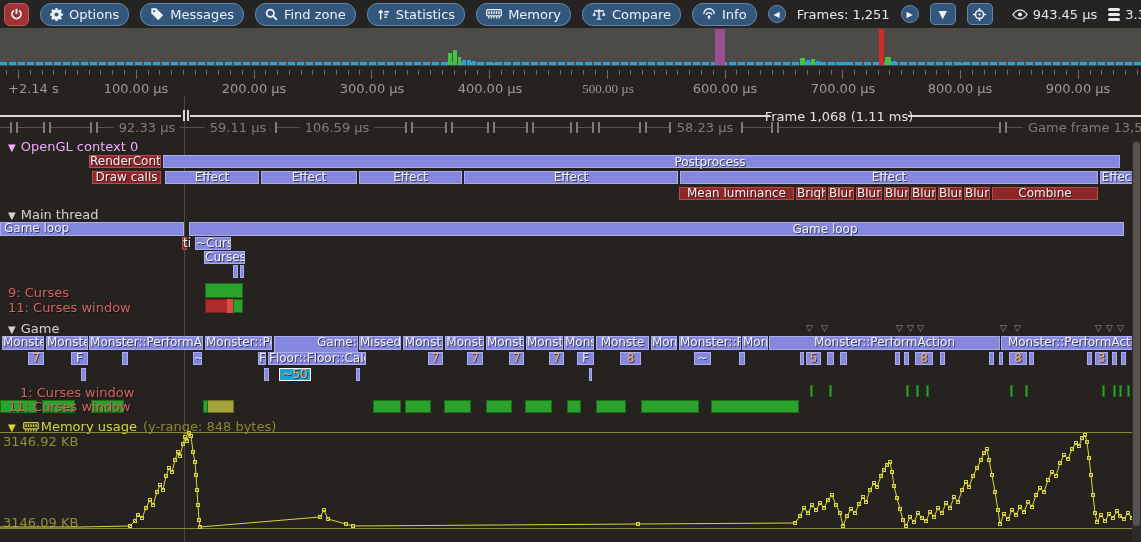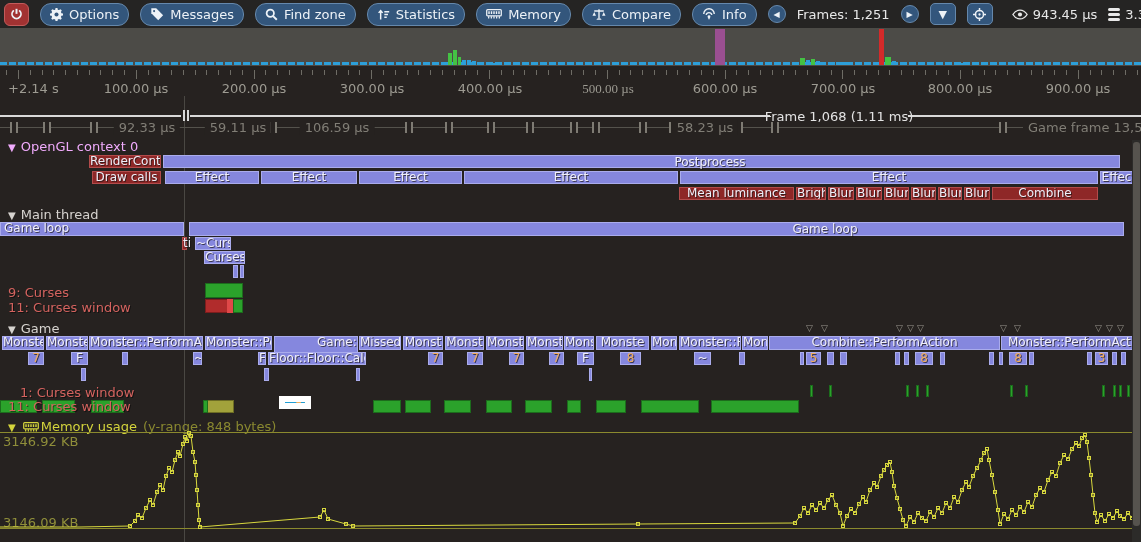--- a/index.html
+++ b/index.html
@@ -43,21 +43,21 @@
   .hdr .tri{margin-right:5px;font-size:10px;}
   .hdr-purple{color:#f0abfc;}
   .hdr-white{color:#d6d3cf;}
   .hdr-yellow{color:#d4d43c;}
   .hdr .note{color:#8a8930;margin-left:6px;}
   .hdr svg{vertical-align:-2px;margin:0 2px;}
   .zbar{position:absolute;box-sizing:border-box;overflow:hidden;white-space:nowrap;text-align:center;
         font-size:12px;line-height:11px;color:#f0eff9;text-shadow:1px 1px 0 rgba(25,22,20,.7);cursor:pointer;}
   .z-purple{background:#8587de;border:1px solid #aaacec;}
   .z-red{background:#8e2727;border:1px solid #b24b4b;}
-  .z-cyan{background:#209fd5;border:6px solid #ffffff;margin-top:28px;}
+  .z-cyan{background:#209fd5;border:1px solid #ffffff;}
   .z-left{text-align:left;padding-left:3px;}
   .z-over{overflow:visible;}
   .tc-o{color:#f2ae5e;}
   .zlabel{position:absolute;transform:translateX(-50%);font-size:12px;line-height:12px;color:#f0eff9;
           text-shadow:1px 1px 0 rgba(25,22,20,.7);pointer-events:none;white-space:nowrap;}
   .lock-label{position:absolute;font-size:13px;color:#d4635f;white-space:nowrap;
               text-shadow:1px 1px 0 rgba(0,0,0,.5);}
   .pb{position:absolute;box-sizing:border-box;}
   .pb-green{background:#2ba22b;border:1px solid #1c6c1c;}
   .pb-red{background:#b12c2c;border:1px solid #7c1d1d;}
@@ -284,21 +284,21 @@
       <div class="zbar z-purple" style="left: 359px; top: 336px; width: 42px; height: 14px;">Missed</div>
       <div class="zbar z-purple" style="left: 403px; top: 336px; width: 40px; height: 14px;">Monst</div>
       <div class="zbar z-purple" style="left: 445px; top: 336px; width: 39px; height: 14px;">Monst</div>
       <div class="zbar z-purple" style="left: 486px; top: 336px; width: 38px; height: 14px;">Monst</div>
       <div class="zbar z-purple" style="left: 526px; top: 336px; width: 37px; height: 14px;">Monst</div>
       <div class="zbar z-purple" style="left: 564px; top: 336px; width: 30px; height: 14px;">Monste</div>
       <div class="zbar z-purple" style="left: 596px; top: 336px; width: 53px; height: 14px;">Monste</div>
       <div class="zbar z-purple" style="left: 651px; top: 336px; width: 26px; height: 14px;">Mons</div>
       <div class="zbar z-purple" style="left: 679px; top: 336px; width: 62px; height: 14px;">Monster::Pe</div>
       <div class="zbar z-purple" style="left: 742px; top: 336px; width: 26px; height: 14px;">Mons</div>
-      <div class="zbar z-purple" style="left: 769px; top: 336px; width: 231px; height: 14px;">Combine::PerformAction</div>
+      <div class="zbar z-purple" style="left: 769px; top: 336px; width: 231px; height: 14px;">Monster::PerformAction</div>
       <div class="zbar z-purple" style="left: 1001px; top: 336px; width: 140px; height: 14px;">Monster::PerformActi</div>
       <div class="zbar z-purple tc-o" style="left: 28px; top: 352px; width: 16px; height: 13px;">7</div>
       <div class="zbar z-purple" style="left: 71px; top: 352px; width: 17px; height: 13px;">F</div>
       <div class="zbar z-purple" style="left: 122px; top: 352px; width: 6px; height: 13px;"></div>
       <div class="zbar z-purple" style="left: 193px; top: 352px; width: 9px; height: 13px;">~</div>
       <div class="zbar z-purple" style="left: 258px; top: 352px; width: 8px; height: 13px;">F</div>
       <div class="zbar z-purple" style="left: 268px; top: 352px; width: 98px; height: 13px;">Floor::Floor::Calc</div>
       <div class="zbar z-purple tc-o" style="left: 428px; top: 352px; width: 15px; height: 13px;">7</div>
       <div class="zbar z-purple tc-o" style="left: 467px; top: 352px; width: 16px; height: 13px;">7</div>
       <div class="zbar z-purple tc-o" style="left: 509px; top: 352px; width: 15px; height: 13px;">7</div>

